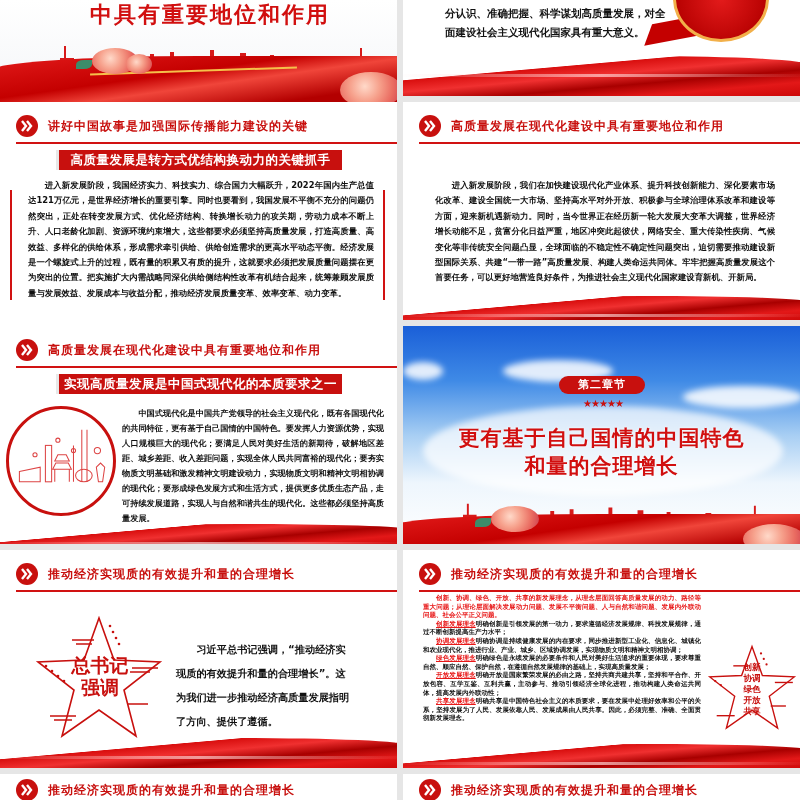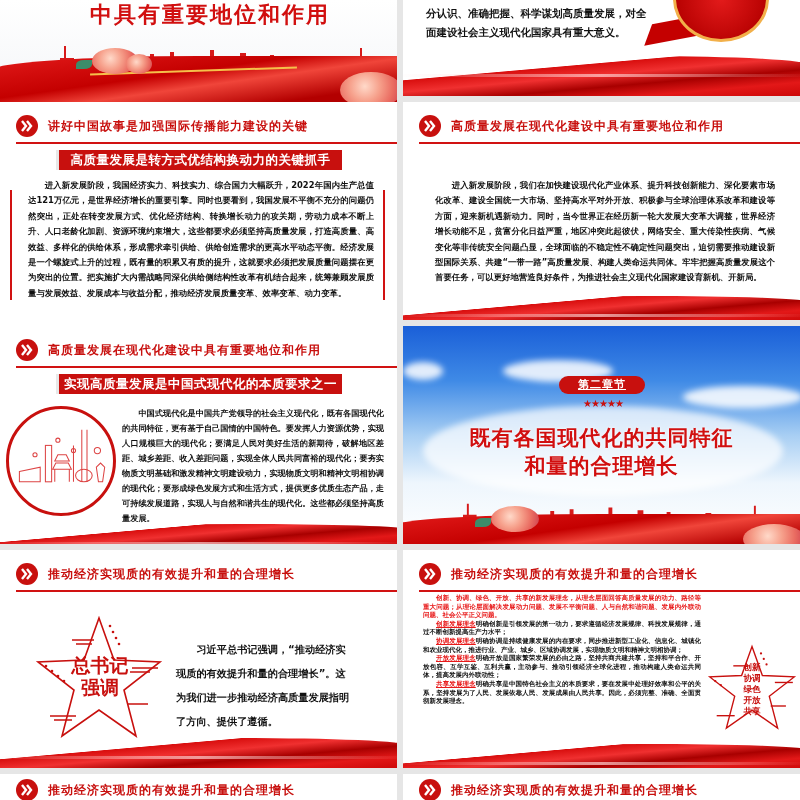--- a/index.html
+++ b/index.html
@@ -39,21 +39,21 @@
   .leaf { position: absolute; width: 16px; height: 9px; border-radius: 50% 0; background: #3c8c6a; }
 
   
   .medallion { position: absolute; border-radius: 50%; background: radial-gradient(circle, #e31b1b 0%, #b50000 80%);
     border: 3px solid #f2b04a; }
 
   
   .sky { position: absolute; inset: 0; background: linear-gradient(180deg, #1a5fd8 0%, #3f8ae6 25%, #a7cef3 50%, #eef6fd 72%, #fff 100%); }
   .cloud { position: absolute; background: rgba(255,255,255,0.85); border-radius: 50%; filter: blur(3px); }
   .chapter-pill { position: absolute; left: 156px; top: 50px; width: 86px; height: 18px; border-radius: 9px;
-    background: #c8100e; color: #fff; font-size: 11px; font-weight: bold; text-align: center; line-height: 18px; letter-spacing: 1px; text-decoration: underline; }
+    background: #c8100e; color: #fff; font-size: 11px; font-weight: bold; text-align: center; line-height: 18px; letter-spacing: 1px; }
   .stars { position: absolute; left: 170px; top: 72px; width: 60px; text-align: center; color: #c8100e; font-size: 10px; letter-spacing: -1px; }
   .chapter-title { position: absolute; left: 0; right: 0; top: 98px; text-align: center; color: #d10f0f; font-weight: bold;
     font-size: 21px; line-height: 28px; letter-spacing: 1px; text-shadow: 0 0 3px #fff; }
 
   
   .star-label { position: absolute; color: #c8100e; font-weight: bold; text-align: center; }
 
   .hl { color: #e81818; text-decoration: underline; }
   .txt-red { color: #e81818; }
 </style>
@@ -67,21 +67,21 @@
   </svg>
   <div style="position:absolute;left:-10px;right:-10px;top:56px;height:50px;background:linear-gradient(172deg,#e31b1b 0%,#c40000 40%,#f0453a 55%,#b30000 80%);border-top-left-radius:50% 30%;"></div>
   <div style="position:absolute;left:90px;right:100px;top:70px;height:2px;background:#f5c04a;transform:rotate(-2deg);"></div>
   <div class="peony" style="left:92px;top:48px;width:46px;height:26px;"></div>
   <div class="peony" style="left:126px;top:54px;width:26px;height:20px;"></div>
   <div class="leaf" style="left:76px;top:60px;"></div>
   <div class="peony" style="left:340px;top:72px;width:62px;height:36px;"></div>
 </div>
 
 <div class="slide col-r" style="top:0;height:96px;">
-  <div class="body-text" style="left:23px;top:4px;width:230px;font-size:10.5px;line-height:19px;">
+  <div class="body-text" style="left:42px;top:4px;width:230px;font-size:10.5px;line-height:19px;">
     <div>分认识、准确把握、科学谋划高质量发展，对全</div>
     <div>面建设社会主义现代化国家具有重大意义。</div>
   </div>
   <div style="position:absolute;left:248px;top:18px;width:58px;height:22px;background:#c40000;transform:skewX(-30deg) rotate(-12deg);"></div>
   <div class="medallion" style="left:270px;top:-44px;width:96px;height:86px;"></div>
   <div class="ribbon-bottom"></div>
 </div>
 
 <div class="slide col-l" style="top:102px;height:270px;">
   <div class="sec-head">
@@ -149,21 +149,21 @@
 
 <div class="slide col-r" style="top:326px;height:218px;">
   <div class="sky"></div>
   <div class="cloud" style="left:0;top:36px;width:40px;height:18px;"></div>
   <div class="cloud" style="left:100px;top:34px;width:110px;height:22px;"></div>
   <div class="cloud" style="left:280px;top:60px;width:120px;height:22px;"></div>
   <div class="cloud" style="left:20px;top:80px;width:360px;height:90px;background:rgba(255,255,255,0.7);"></div>
   <div class="chapter-pill">第二章节</div>
   <div class="stars">★★★★★</div>
   <div class="chapter-title">
-    <div>既有各国现代化的共同特征</div>
+    <div>更有基于自己国情的中国特色</div>
     <div>和量的合理增长</div>
   </div>
   <svg style="position:absolute;left:60px;top:176px;width:320px;height:20px;" viewBox="0 0 330 22" preserveAspectRatio="none">
     <path d="M0 22 L0 14 L4 14 L4 2 L6 2 L6 14 L14 14 L14 18 L90 18 L90 10 L94 10 L94 18 L110 18 L110 8 L114 8 L114 18 L150 18 L150 6 L154 6 L154 18 L180 18 L180 9 L186 9 L186 18 L210 18 L210 11 L214 11 L214 18 L250 18 L250 12 L256 12 L256 18 L300 18 L300 4 L302 4 L302 18 L330 18 L330 22 Z" fill="#d61a1a"></path>
   </svg>
   <div style="position:absolute;left:-10px;right:-10px;top:188px;height:40px;background:linear-gradient(172deg,#e31b1b 0%,#c40000 40%,#f0453a 55%,#b30000 80%);border-top-left-radius:50% 30%;"></div>
   <div class="peony" style="left:88px;top:180px;width:48px;height:26px;"></div>
   <div class="leaf" style="left:72px;top:192px;"></div>
   <div class="peony" style="left:340px;top:198px;width:62px;height:30px;"></div>
 </div>
@@ -220,20 +220,21 @@
           <path d="M2 2 L6 7 L2 12 M7 2 L11 7 L7 12" stroke="#fff" stroke-width="2.4" fill="none"></path>
         </svg>
     </span>
     <span class="sec-title">推动经济实现质的有效提升和量的合理增长</span>
   </div>
   <div class="sec-line"></div>
   <div class="body-text" style="left:20px;top:44px;width:278px;font-size:6.5px;line-height:8.6px;">
     <p class="indent txt-red">创新、协调、绿色、开放、共享的新发展理念，从理念层面回答高质量发展的动力、路径等重大问题；从理论层面解决发展动力问题、发展不平衡问题、人与自然和谐问题、发展内外联动问题、社会公平正义问题。</p>
     <p class="indent"><span class="hl">创新发展理念</span><span>明确创新是引领发展的第一动力，要求遵循经济发展规律、科技发展规律，通过不断创新提高生产力水平；</span></p>
     <p class="indent"><span class="hl">协调发展理念</span><span>明确协调是持续健康发展的内在要求，同步推进新型工业化、信息化、城镇化和农业现代化，推进行业、产业、城乡、区域协调发展，实现物质文明和精神文明相协调；</span></p>
+    <p class="indent"><span class="hl">绿色发展理念</span><span>明确绿色是永续发展的必要条件和人民对美好生活追求的重要体现，要求尊重自然、顺应自然、保护自然，在遵循自然发展规律的基础上，实现高质量发展；</span></p>
     <p class="indent"><span class="hl">开放发展理念</span><span>明确开放是国家繁荣发展的必由之路，坚持共商共建共享，坚持和平合作、开放包容、互学互鉴、互利共赢，主动参与、推动引领经济全球化进程，推动构建人类命运共同体，提高发展内外联动性；</span></p>
     <p class="indent"><span class="hl">共享发展理念</span><span>明确共享是中国特色社会主义的本质要求，要在发展中处理好效率和公平的关系，坚持发展为了人民、发展依靠人民、发展成果由人民共享。因此，必须完整、准确、全面贯彻新发展理念。</span></p>
   </div>
   <svg style="position:absolute;left:304px;top:92px;width:90px;height:92px;" viewBox="0 0 130 124">
     <polygon points="65,2 80,44 126,46 90,74 102,120 65,94 28,120 40,74 4,46 50,44" fill="none" stroke="#c8100e" stroke-width="2"></polygon>
     <g stroke="#c8100e" stroke-width="2">
       <line x1="38" y1="30" x2="60" y2="30"></line>
         <line x1="98" y1="54" x2="124" y2="54"></line>
         <line x1="92" y1="88" x2="114" y2="88"></line>
         <line x1="14" y1="102" x2="40" y2="102"></line>

